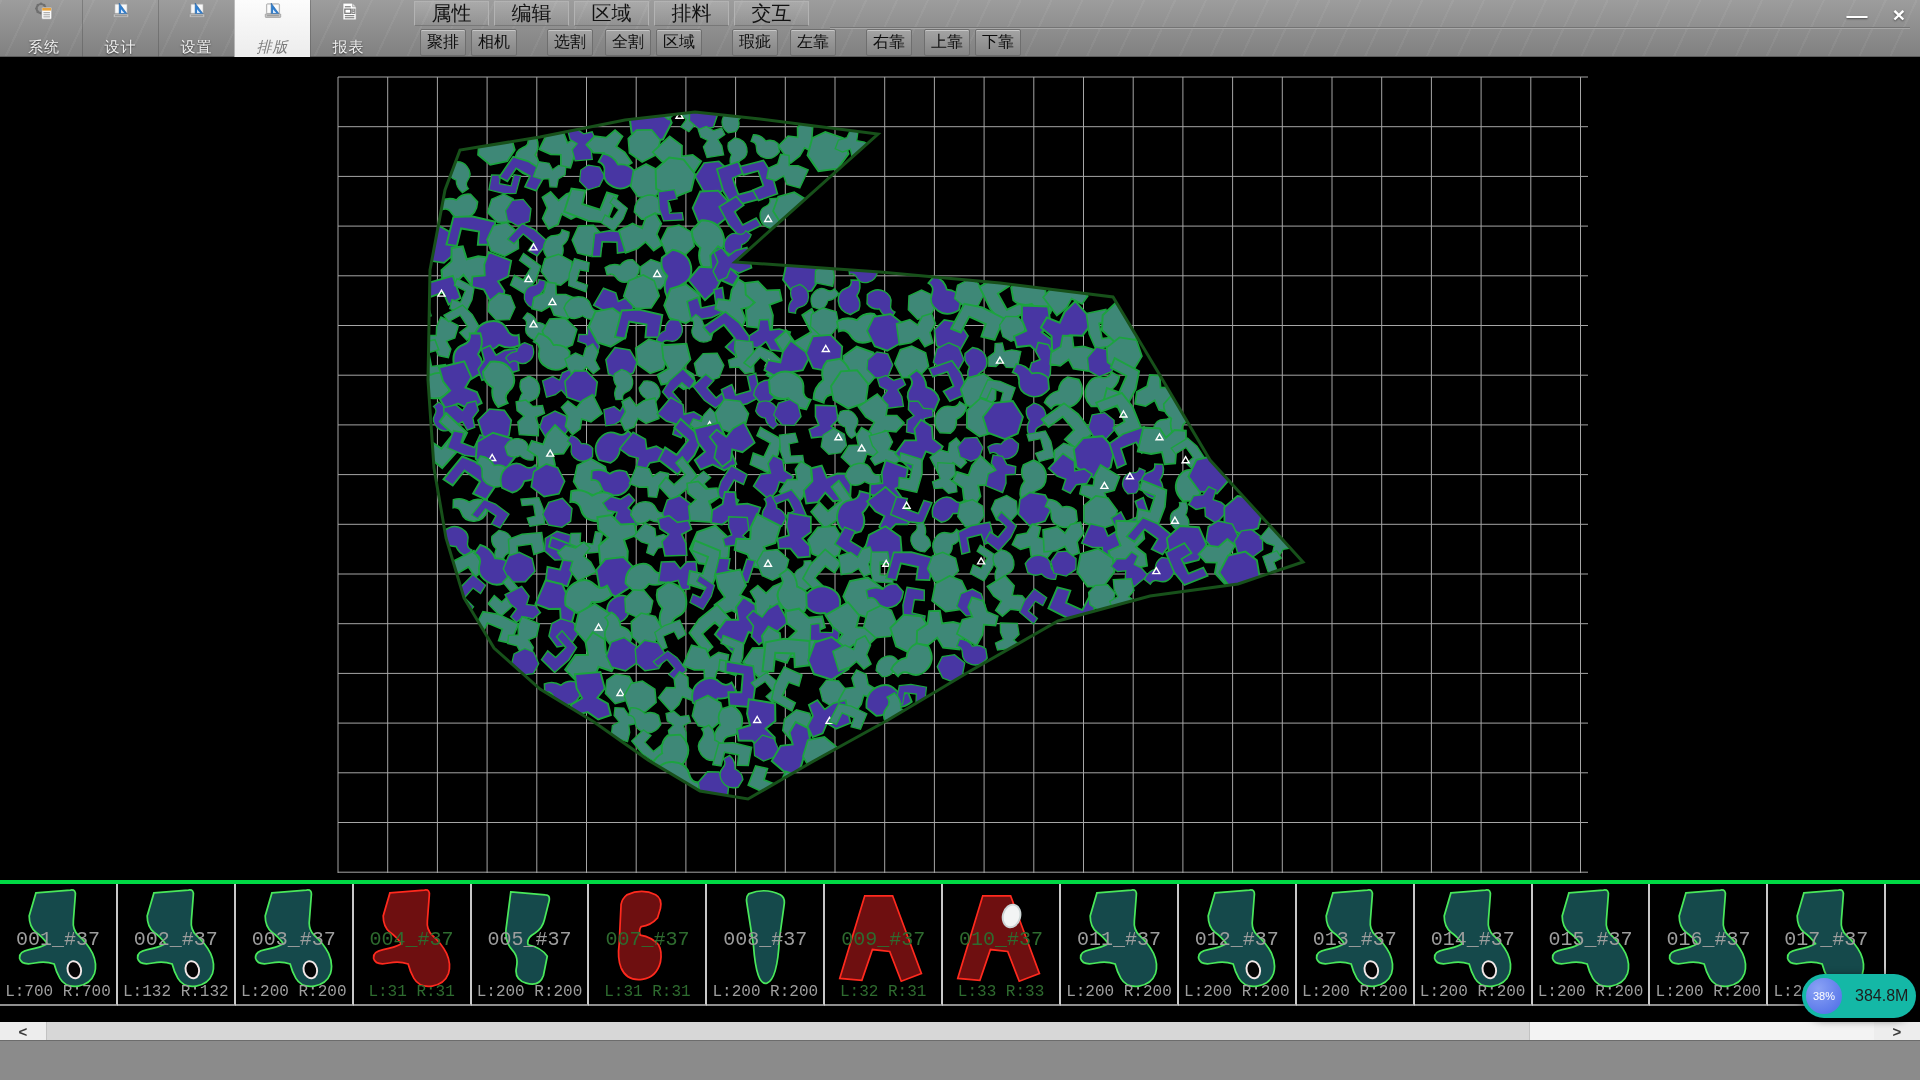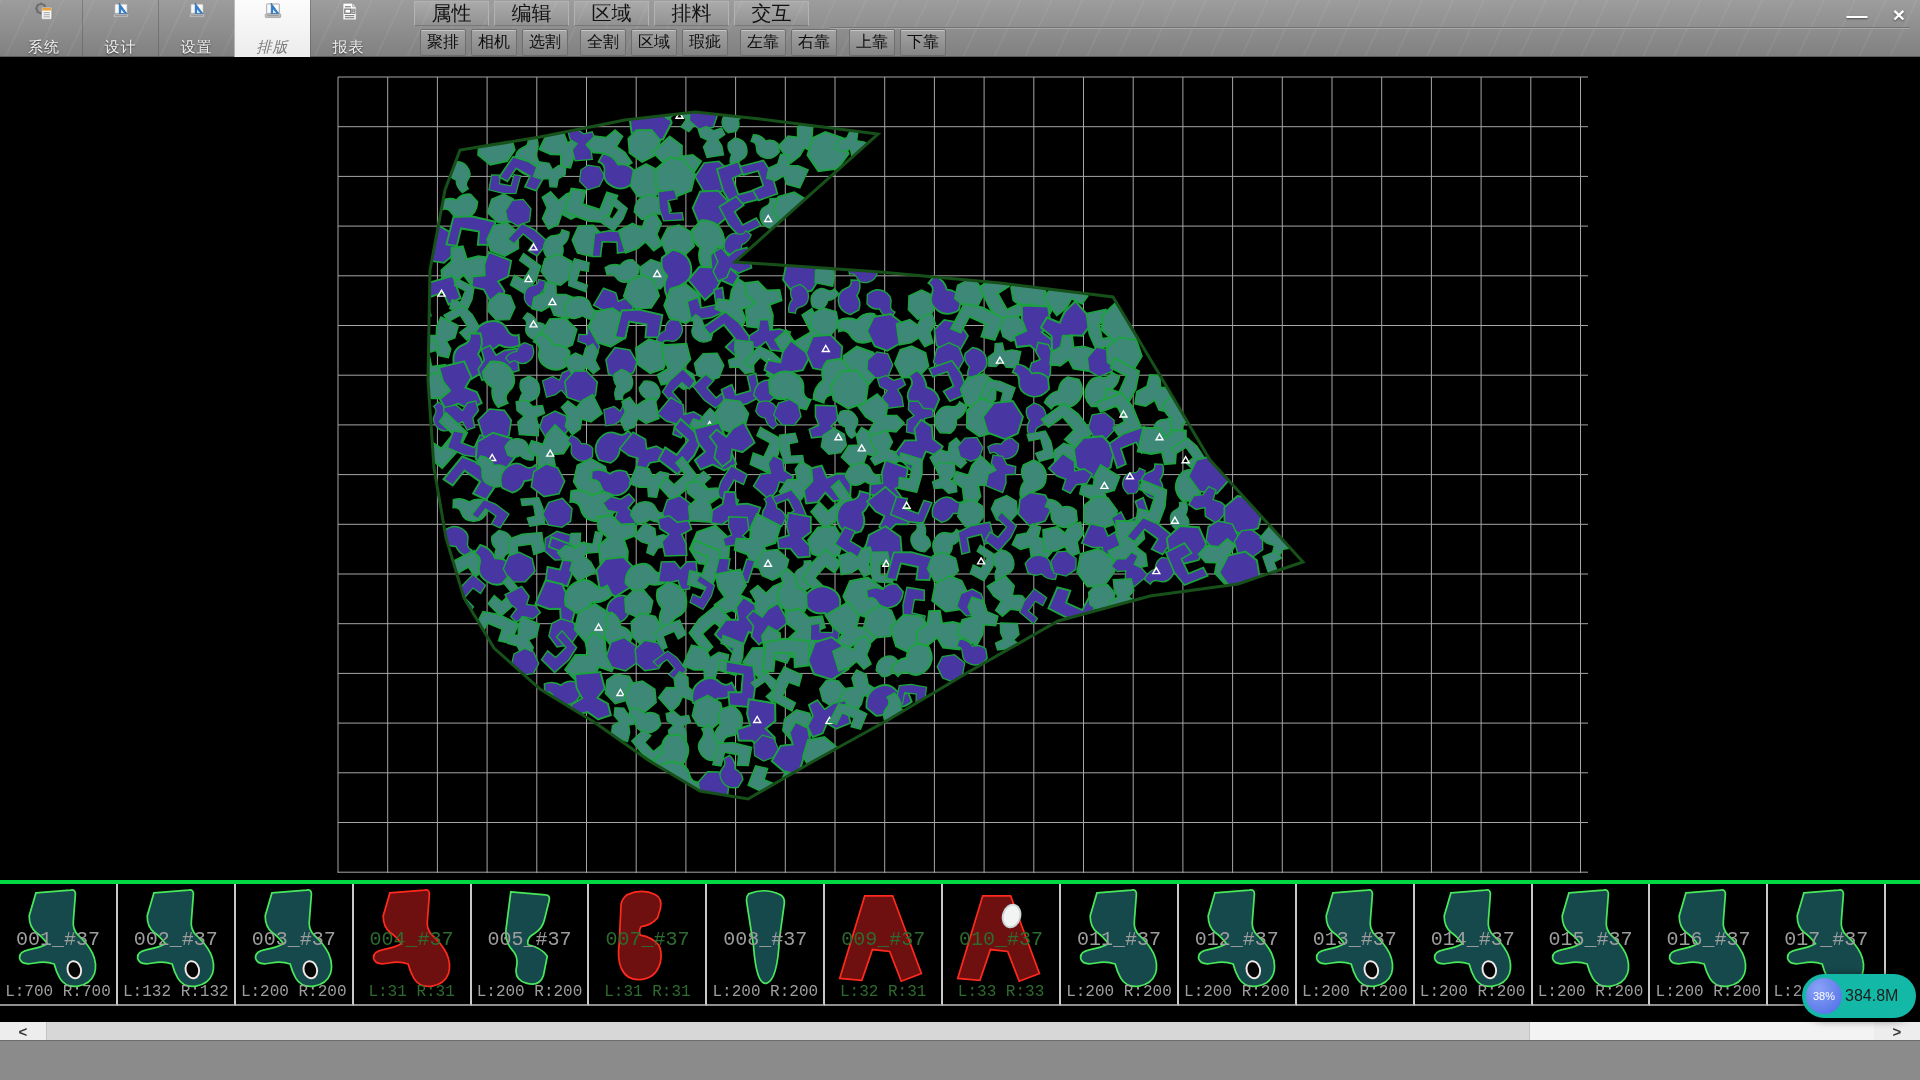--- a/index.html
+++ b/index.html
@@ -24,21 +24,21 @@
   .tabs{position:absolute;left:414px;top:1px;display:flex;}
   .tab{width:75px;height:25px;margin-right:5px;display:flex;align-items:center;justify-content:center;
     font-size:20px;color:#121212;border:1px solid #b3b3b3;border-bottom-color:#787878;
     background:linear-gradient(rgba(255,255,255,.14),rgba(255,255,255,.02));box-sizing:border-box;cursor:pointer;}
 
   .tools{position:absolute;left:420px;top:29px;display:flex;}
   .tool{min-width:46px;height:27px;margin-right:5px;display:flex;align-items:center;justify-content:center;
     font-size:16px;color:#0d0d0d;background:linear-gradient(#a4a4a4,#858585);
     border:1px solid #6e6e6e;border-radius:2px;box-shadow:inset 0 1px 0 rgba(255,255,255,.4);
     box-sizing:border-box;cursor:pointer;}
-  .tool.gap{margin-right:12px;}
+  .tool.gap{margin-right:12px;margin-left:25px;}
 
   .row-groove{position:absolute;top:27px;left:830px;right:10px;height:0;
     border-top:1px solid #747474;border-bottom:1px solid #a8a8a8;}
 
   .winctl{position:absolute;top:3px;right:6px;display:flex;gap:12px;}
   .wbtn{color:#fff;font-weight:bold;font-size:21px;line-height:24px;width:30px;text-align:center;
     cursor:pointer;text-shadow:0 1px 2px rgba(0,0,0,.5);}
 
   
   .canvas{position:absolute;top:57px;left:0;width:1920px;height:823px;background:#000;}
@@ -55,21 +55,21 @@
     font-family:"Liberation Mono","DejaVu Sans Mono",monospace;font-size:20px;color:#9d9d9d;pointer-events:none;}
   .tinfo{position:absolute;bottom:3px;width:100%;text-align:center;
     font-family:"Liberation Mono","DejaVu Sans Mono",monospace;font-size:16px;color:#9d9d9d;pointer-events:none;}
 
   
   .badge{position:absolute;left:1802px;top:974px;width:114px;height:44px;background:#14b8a6;
     border-radius:22px;box-shadow:0 2px 8px rgba(0,0,0,.55);display:flex;align-items:center;z-index:30;}
   .badge-circle{width:36px;height:36px;margin-left:4px;border-radius:50%;
     background:radial-gradient(circle at 35% 30%,#8aa2f5,#4a6ae6);color:#fff;font-size:11px;
     display:flex;align-items:center;justify-content:center;}
-  .badge-text{margin-left:3px;font-size:16px;color:#1d1d1d;}
+  .badge-text{margin-left:13px;font-size:16px;color:#1d1d1d;}
 
   
   .hscroll{position:absolute;top:1022px;left:0;width:1920px;height:18px;background:#f3f3f3;}
   .sbtn{position:absolute;top:0;width:46px;height:18px;background:#ededed;color:#3a3a3a;
     font-weight:bold;font-size:15px;display:flex;align-items:center;justify-content:center;cursor:pointer;}
   .sbtn.left{left:0;}.sbtn.right{right:0;}
   .sthumb{position:absolute;left:46px;top:0;width:1484px;height:18px;background:#d7d7d7;
     border-left:1px solid #c2c2c2;border-right:1px solid #c2c2c2;box-sizing:border-box;cursor:grab;}
   .footer{position:absolute;top:1040px;left:0;width:1920px;height:40px;background:#8b8b8b;
     border-top:1px solid #6c6c6c;box-sizing:border-box;}

